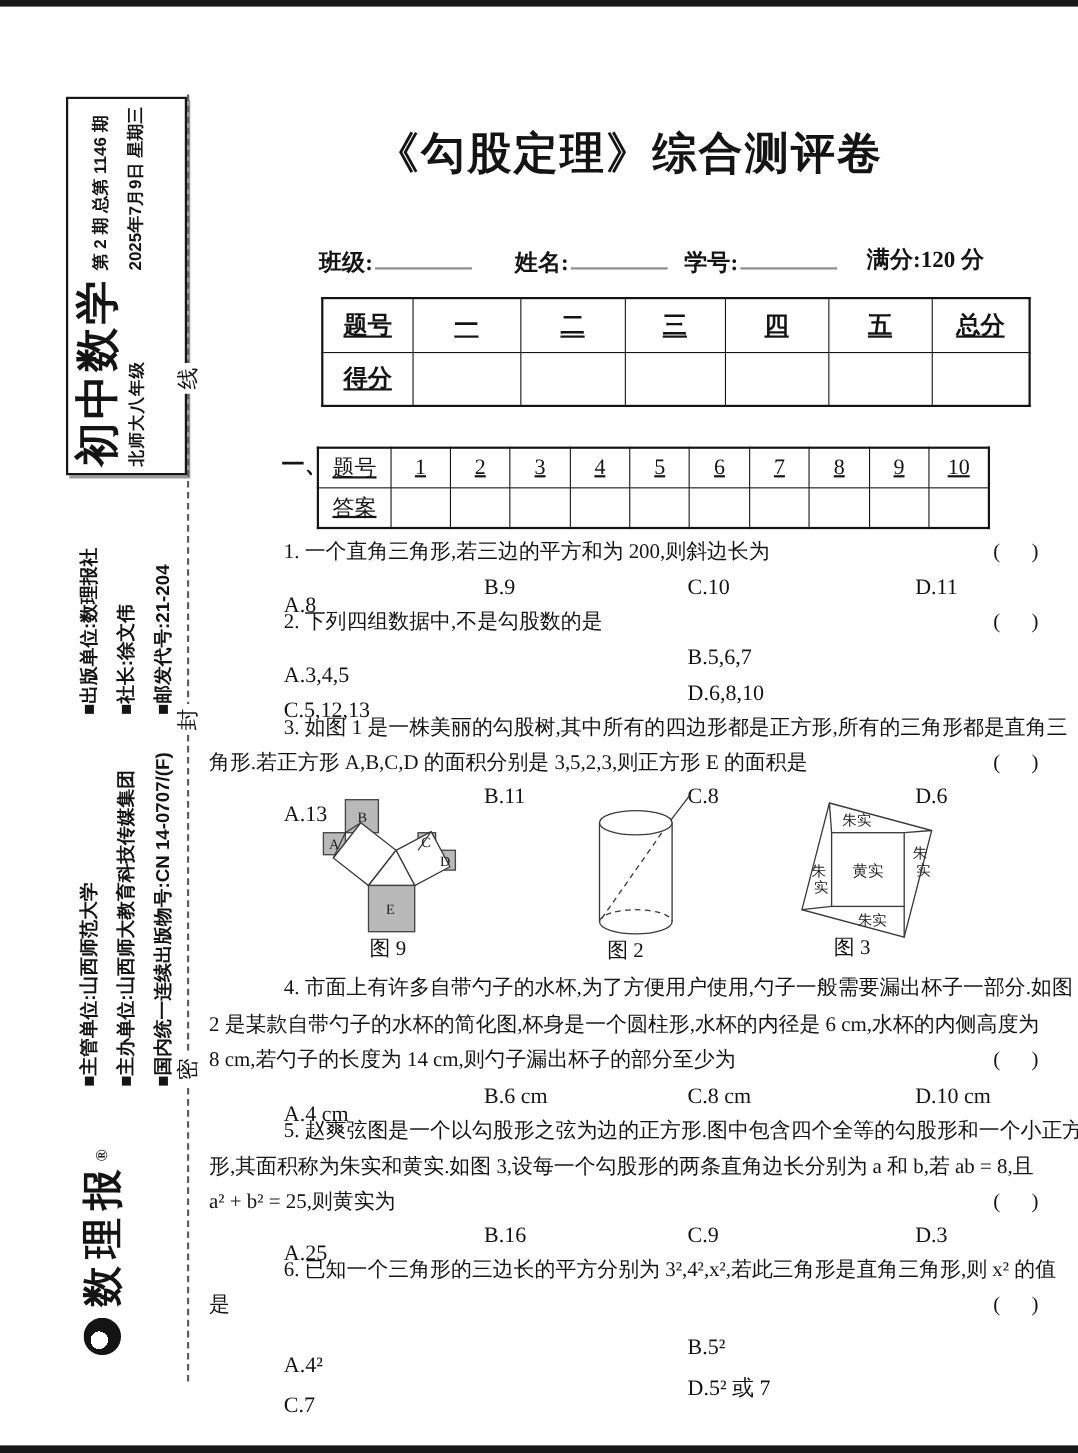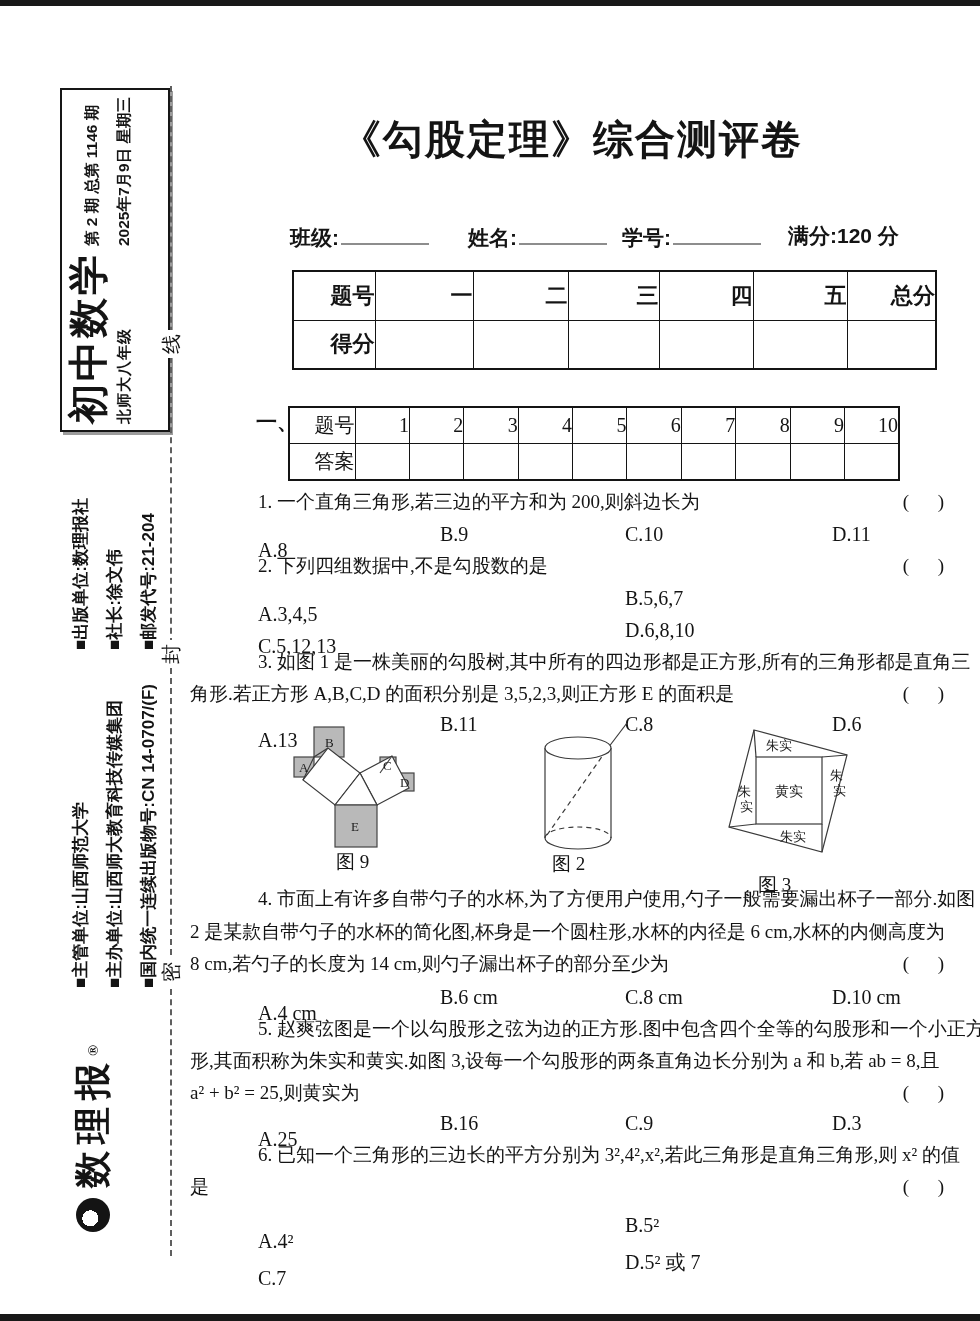--- a/index.html
+++ b/index.html
@@ -29,25 +29,25 @@
   .sealline{position:absolute;left:170px;top:86px;height:1170px;border-left:2px dashed #5f5f5f;}
   .sealchar{position:absolute;left:157px;width:28px;height:28px;background:#fff;text-align:center;
       line-height:28px;font-size:20px;transform:rotate(-90deg);}
 
   
   .content{position:absolute;left:186px;top:0;width:772px;height:1321px;}
   .examtitle{position:absolute;top:112px;left:0;width:772px;text-align:center;
       font-family:"Liberation Sans",sans-serif;font-weight:900;font-size:40px;letter-spacing:2px;}
   .fields{position:absolute;top:222px;left:0;width:772px;height:34px;
       font-family:"Liberation Sans",sans-serif;font-weight:700;font-size:21px;}
-  .field{position:absolute;top:0;white-space:nowrap;}
+  .field{position:absolute;top:0;white-space:nowrap;font-family:Liberation Serif, serif;}
   .blankline{display:inline-block;width:88px;height:21px;border-bottom:2px solid #8d8d8d;margin-left:2px;}
 
   table.grid{border-collapse:collapse;table-layout:fixed;background:#fff;}
-  table.grid td{border:1.5px solid #141414;text-align:right;vertical-align:middle;padding:0;}
+  table.grid td{border:1.5px solid #141414;text-align:center;vertical-align:middle;padding:0;text-decoration:underline;}
   .score-tbl{position:absolute;left:106px;top:270px;width:643px;border:2.5px solid #141414;
       font-family:"Liberation Sans",sans-serif;font-weight:700;font-size:22px;}
   .score-tbl tr{height:49px;}
   .ans-tbl{position:absolute;left:102px;top:406px;width:612px;border:2.5px solid #141414;
       font-size:20px;}
   .ans-tbl tr{height:36.5px;}
 
   .sechead{position:absolute;top:376px;left:70px;white-space:nowrap;font-size:20px;margin-top:32px;}
   .sechead .lead{font-family:"Liberation Sans",sans-serif;font-weight:700;font-size:21px;}
 
@@ -297,21 +297,21 @@
           <text x="52" y="38">朱实</text>
           <text x="116" y="68">朱</text>
           <text x="119" y="83">实</text>
           <text x="24" y="84">朱</text>
           <text x="26" y="99">实</text>
           <text x="66" y="129">朱实</text>
           <text x="61" y="84" font-size="14">黄实</text>
         </g>
       </svg>
     </div>
-    <div class="figcap" style="left:572px;top:872px;">图 3</div>
+    <div class="figcap" style="left:572px;top:848px;">图 3</div>
 
     <div class="ln" style="top:886px;">
       <span class="ind">4. 市面上有许多自带勺子的水杯,为了方便用户使用,勺子一般需要漏出杯子一部分.如图</span>
     </div>
     <div class="ln" style="top:919px;">
       <span class="cont">2 是某款自带勺子的水杯的简化图,杯身是一个圆柱形,水杯的内径是 6 cm,水杯的内侧高度为</span>
     </div>
     <div class="ln" style="top:951px;">
       <span class="cont">8 cm,若勺子的长度为 14 cm,则勺子漏出杯子的部分至少为</span>
       <span class="br">(      )</span>

